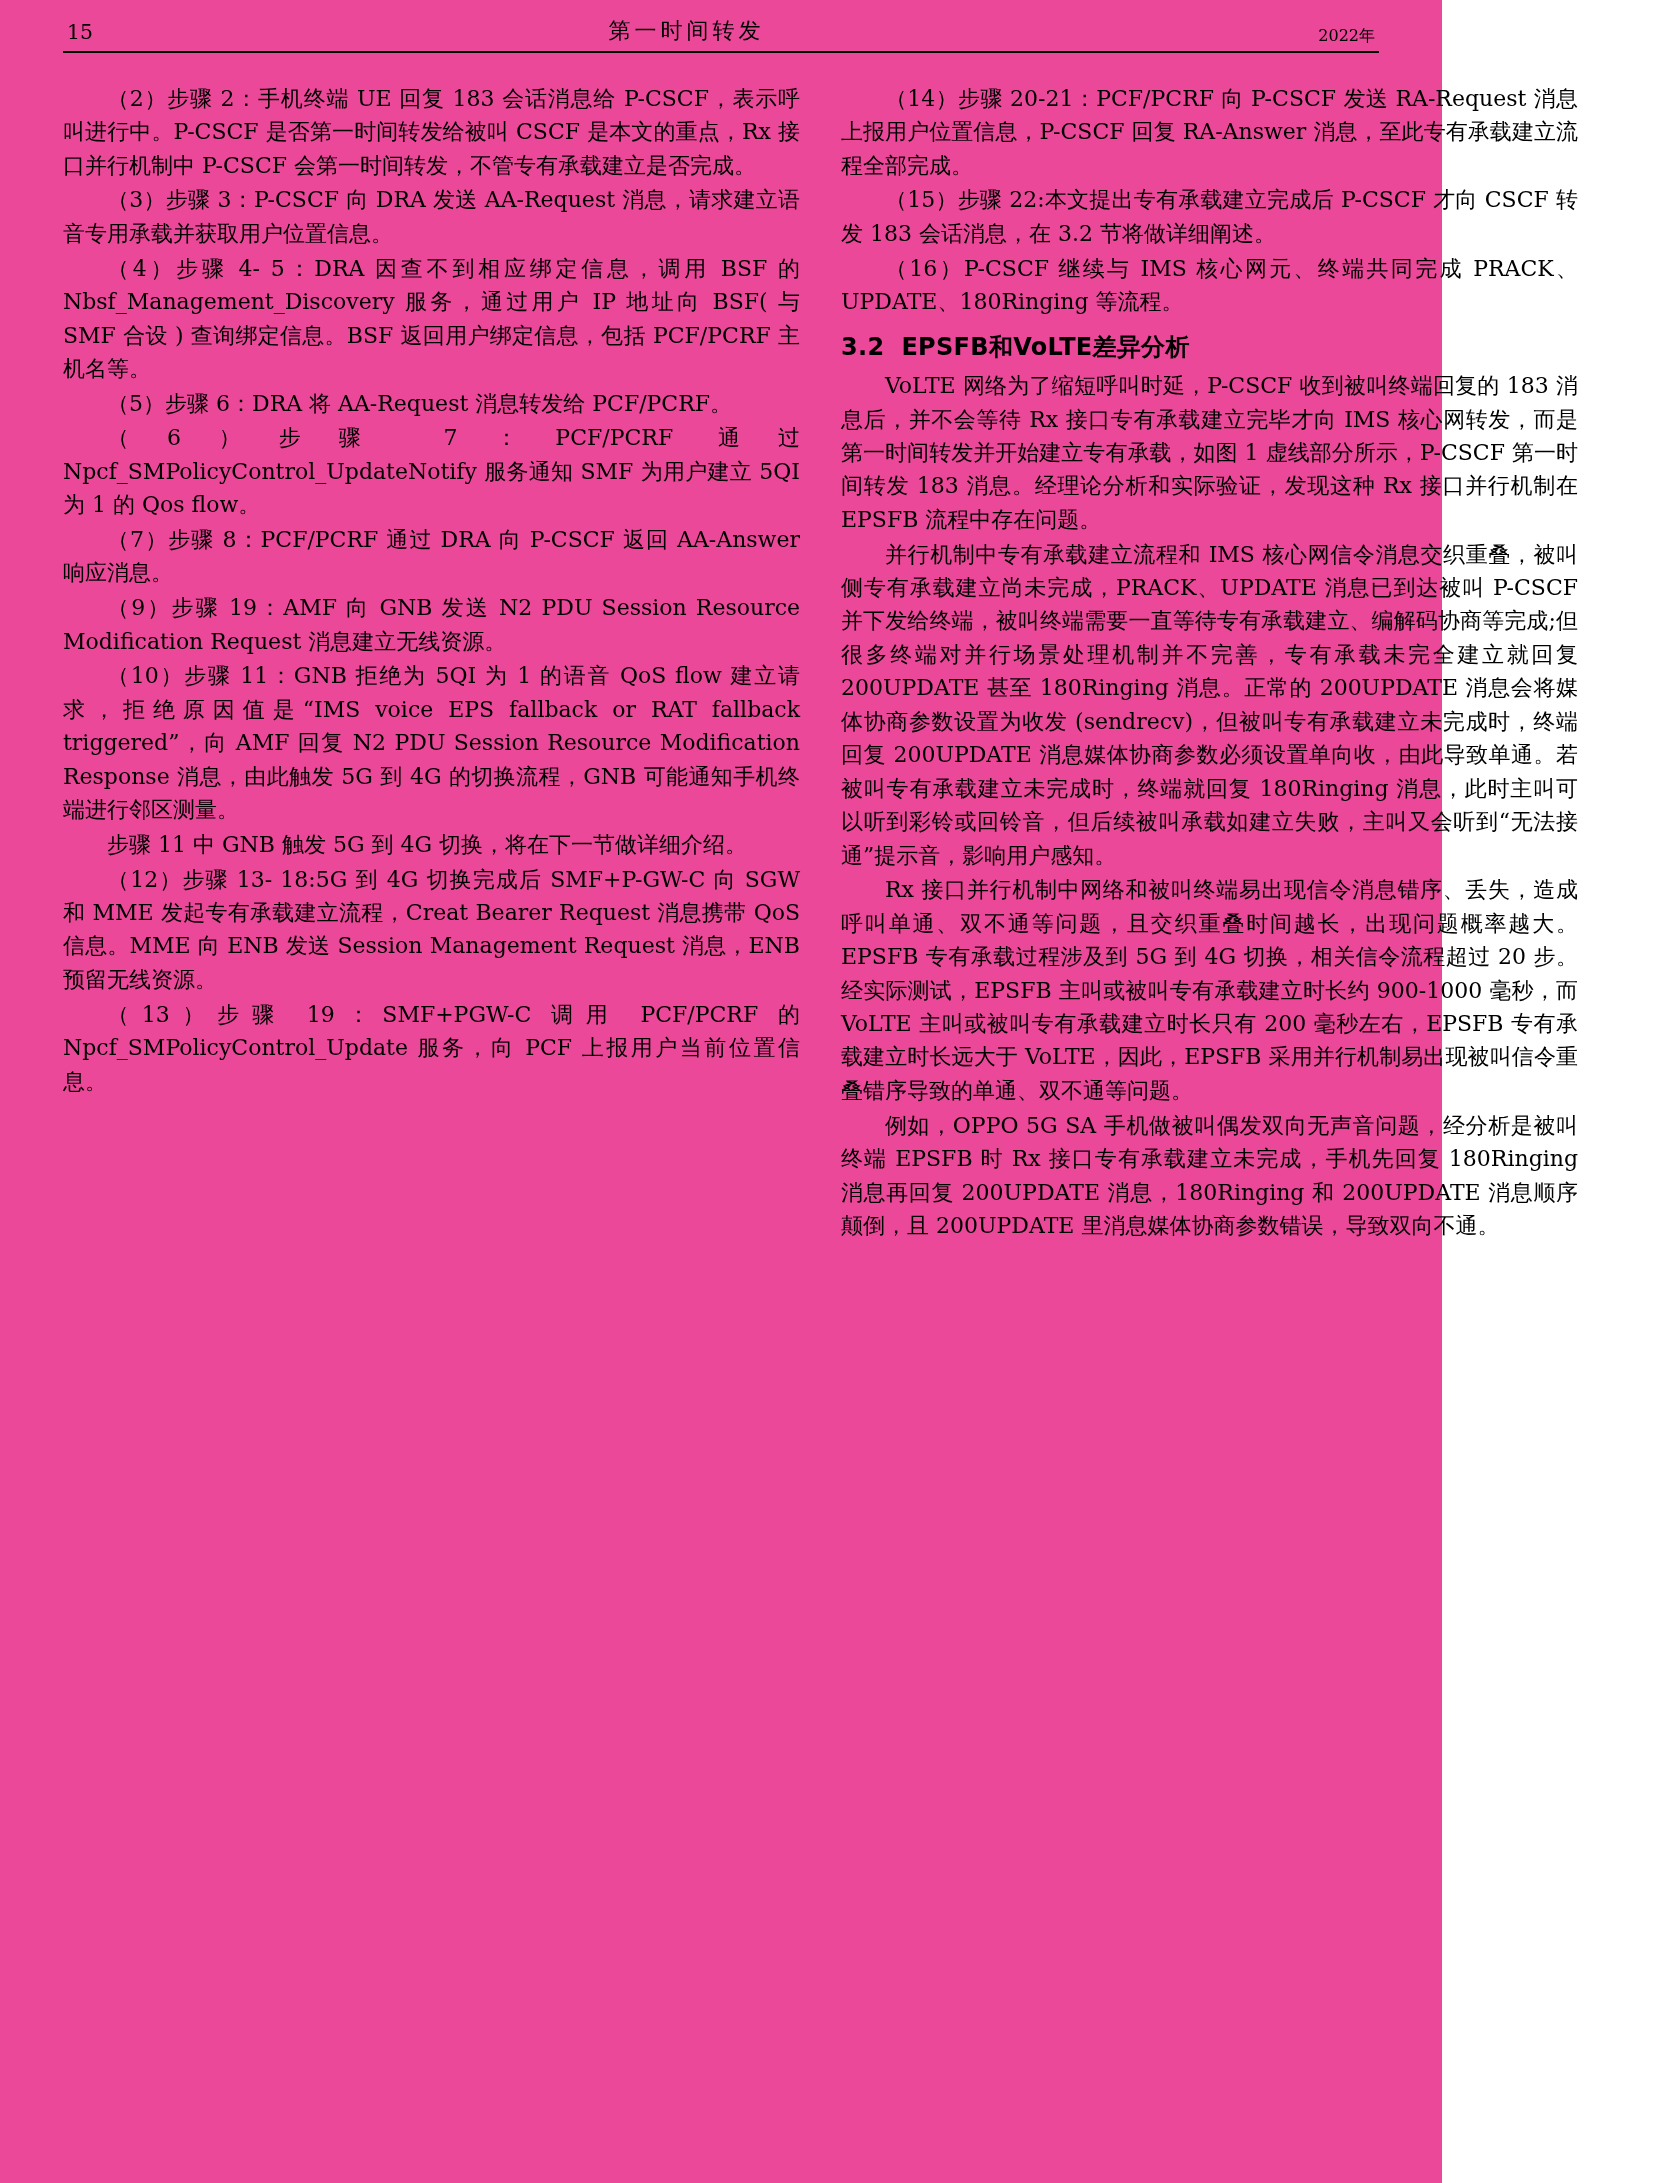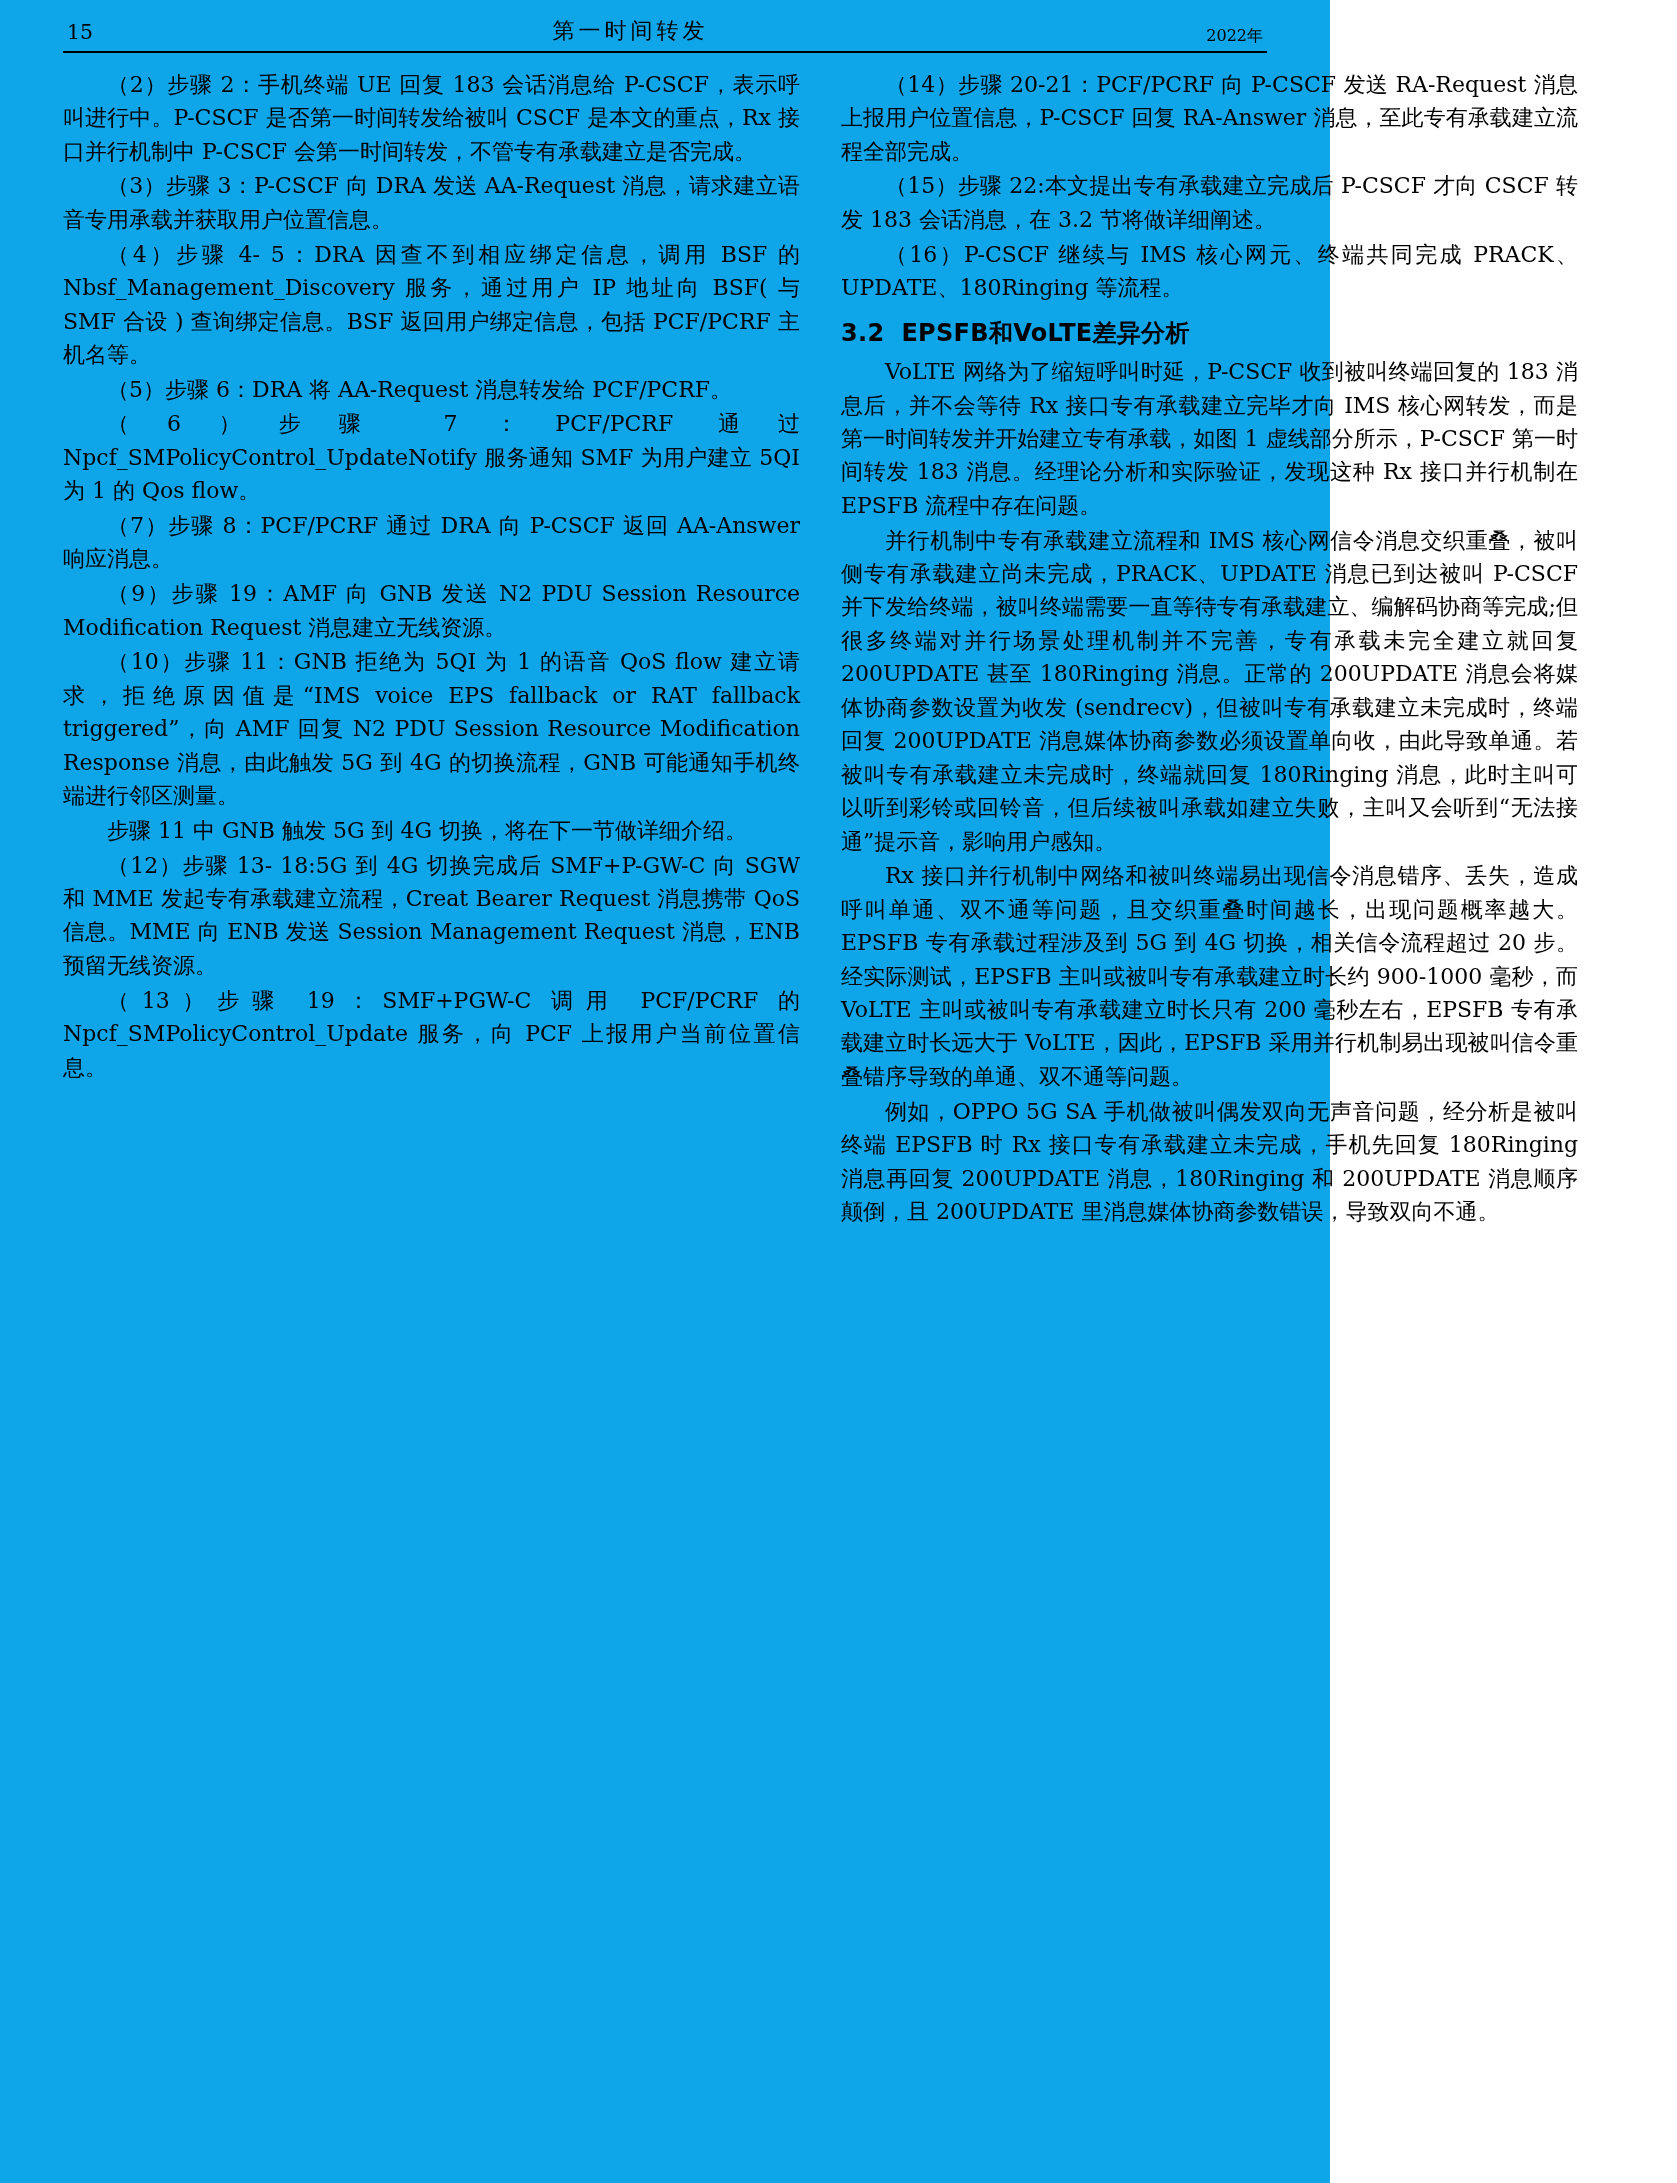--- a/index.html
+++ b/index.html
@@ -6,26 +6,26 @@
     margin: 0;
     padding: 0;
     background: #ffffff;
   }
   body {
     width: 1678px;
     font-family: "DejaVu Serif", "Liberation Serif", serif;
     color: #000000;
   }
   .page {
-    width: 1330px;
+    width: 1442px;
     min-height: 2183px;
     box-sizing: border-box;
     padding: 18.4px 63px 26px 63px;
     position: relative;
-    background: #0ea5e9;
+    background: #ec4899;
   }
   
   .header {
     display: flex;
     align-items: flex-end;
     justify-content: space-between;
     font-size: 20px;
     line-height: 1.2;
     padding: 0 4px 6.6px 4px;
     border-bottom: 2px solid #000;
@@ -45,20 +45,21 @@
     margin-left: 38px;
   }
   
   .columns {
     display: flex;
     gap: 41px;
   }
   .col {
     width: 737px;
     flex: 0 0 737px;
+    margin-top: 14px;
   }
   p.para {
     margin: 0 0 1.3px 0;
     font-size: 22px;
     line-height: 1.52;
     text-align: justify;
     text-justify: inter-ideograph;
     text-indent: 44px;
   }
   h2.section {

